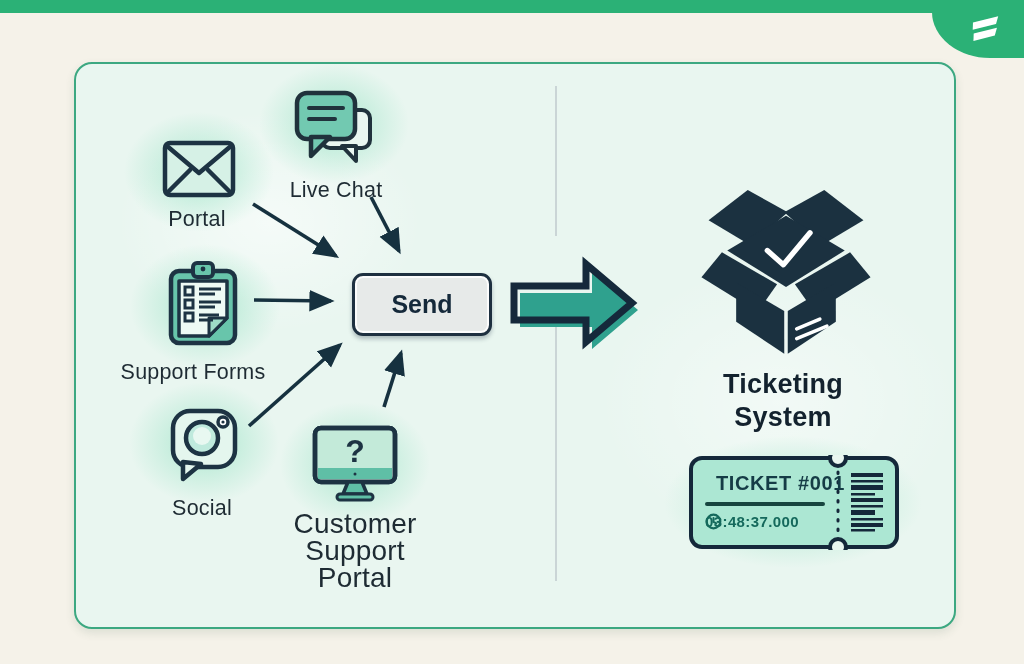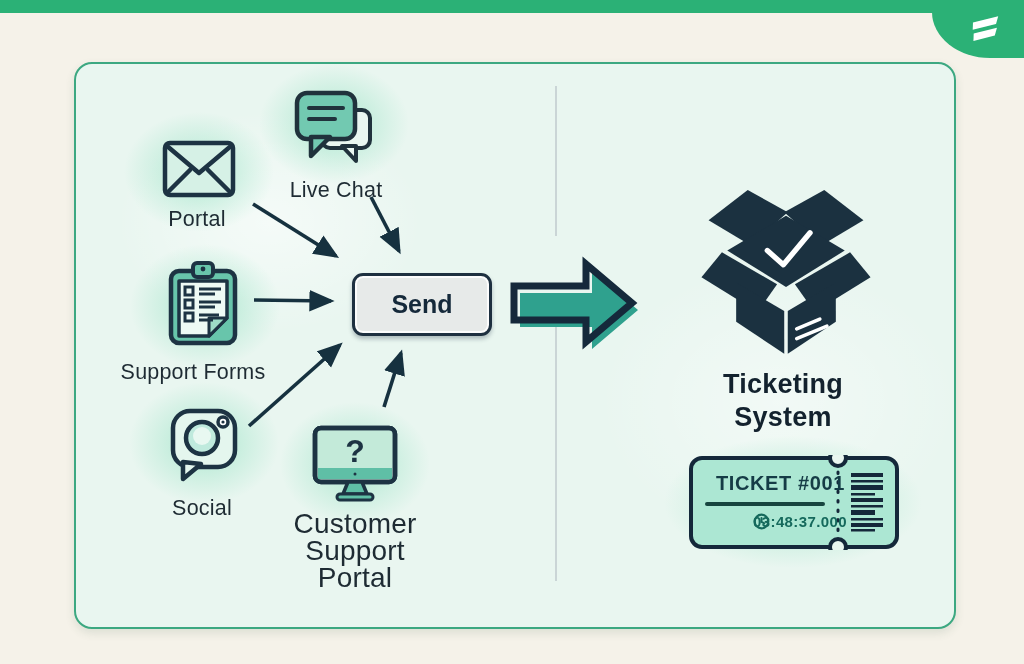--- a/index.html
+++ b/index.html
@@ -37,21 +37,21 @@
 
   .ticket-title{position:absolute;left:703px;top:368px;width:160px;text-align:center;
                 font-size:27px;font-weight:bold;color:#13222e;line-height:33px;letter-spacing:.2px;}
 
   .ticket{position:absolute;left:688px;top:455px;width:212px;height:95px;}
   .ticket svg{position:absolute;left:0;top:0;}
   .ticket-number{position:absolute;left:28px;top:17px;font-size:20px;font-weight:bold;
                  color:#153c46;letter-spacing:.6px;}
   .ticket-rule{position:absolute;left:17px;top:47px;width:120px;height:4px;background:#17453f;border-radius:2px;}
   .ticket-time{position:absolute;left:17px;top:58px;display:flex;align-items:center;gap:6px;
-               font-size:15px;font-weight:bold;color:#15695c;letter-spacing:.4px;margin-left:48px;}
+               font-size:15px;font-weight:bold;color:#15695c;letter-spacing:.4px;}
 </style>
 </head>
 <body>
 
 <div class="stage">
 
   <div class="topbar"></div>
   <div class="brand-corner">
     <svg class="brand-logo" viewBox="0 0 44 38">
       <g transform="rotate(-14 22 19)">

